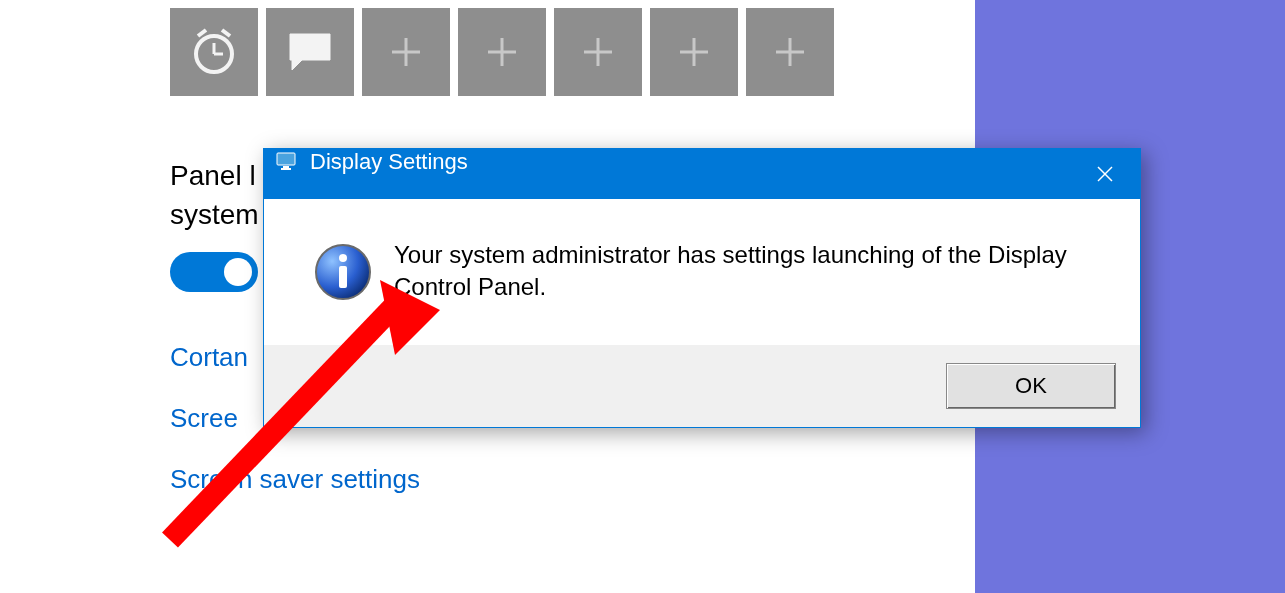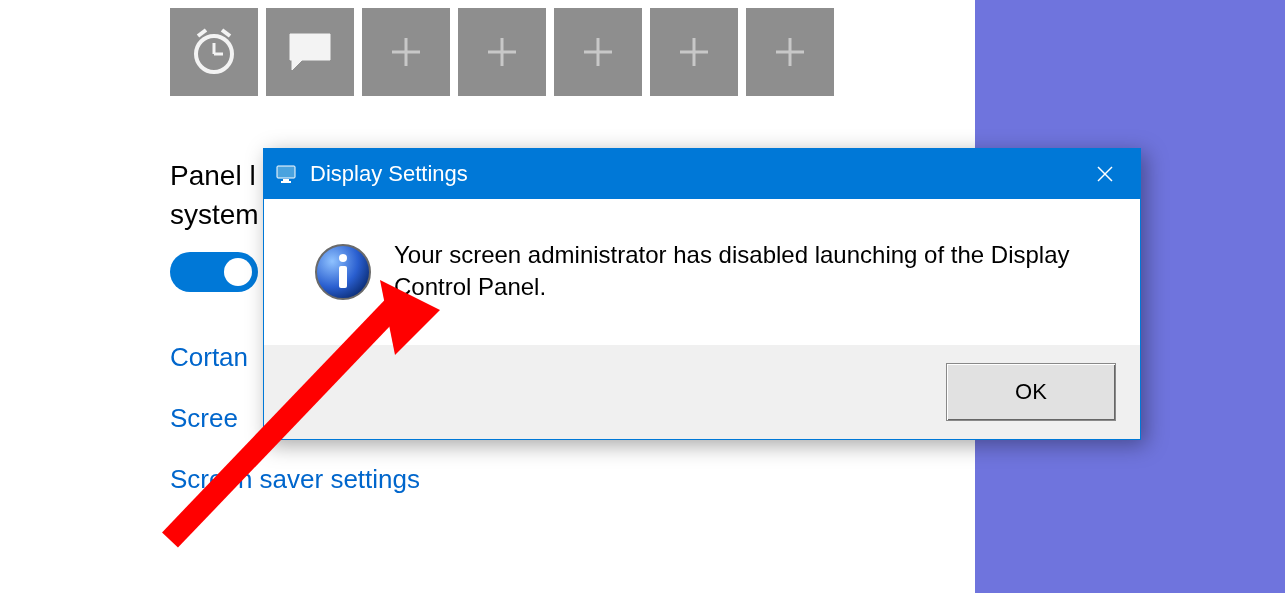--- a/index.html
+++ b/index.html
@@ -72,21 +72,20 @@
     left: 263px; top: 148px;
     width: 878px;
     background: #fff;
     border: 1px solid #0078d7;
     box-shadow: 5px 5px 20px rgba(0,0,0,0.35);
   }
   .dialog-titlebar {
     height: 50px;
     background: #0078d7;
     display: flex;
-    align-items: center;
     padding: 0 0 0 10px;
     color: #fff;
     font-size: 22px;
   }
   .dialog-titlebar .title-icon {
     width: 24px; height: 24px;
     margin-right: 12px;
     display: flex; align-items: center; justify-content: center;
   }
   .dialog-titlebar .title-text { flex: 1; }
@@ -111,21 +110,21 @@
     line-height: 1.35;
     padding-left: 16px;
   }
   .dialog-footer {
     background: #f0f0f0;
     padding: 18px 24px;
     display: flex;
     justify-content: flex-end;
   }
   .ok-button {
-    width: 170px; height: 58px;
+    width: 170px; height: 46px;
     background: #e1e1e1;
     border: 1px solid #888;
     box-shadow: inset 1px 1px 0 #fff, inset -1px -1px 0 #666;
     font-size: 22px;
     cursor: pointer;
     font-family: inherit;
   }
   
   .arrow-annot {
     position: absolute;
@@ -230,21 +229,21 @@
             <stop offset="0%" stop-color="#8fc2ff"></stop>
             <stop offset="60%" stop-color="#2a5fd0"></stop>
             <stop offset="100%" stop-color="#0a2a70"></stop>
           </radialGradient>
         </defs>
         <circle cx="29" cy="29" r="27" fill="url(#ig)" stroke="#6a6a6a" stroke-width="2"></circle>
         <circle cx="29" cy="15" r="4" fill="#fff"></circle>
         <rect x="25" y="23" width="8" height="22" rx="2" fill="#fff"></rect>
       </svg>
     </div>
-    <div class="dialog-message">Your screen administrator has disabled launching of the Display Control Panel.</div>
+    <div class="dialog-message">Your system administrator has settings launching of the Display Control Panel.</div>
   </div>
   <div class="dialog-footer">
     <button class="ok-button">OK</button>
   </div>
 </div>
 
 <svg class="arrow-annot" width="290" height="300" viewBox="0 0 290 300">
   <defs>
     <marker id="ah" markerWidth="12" markerHeight="12" refX="9" refY="6" orient="auto">
       <path d="M0,0 L12,6 L0,12 z" fill="#ff0000"></path>

